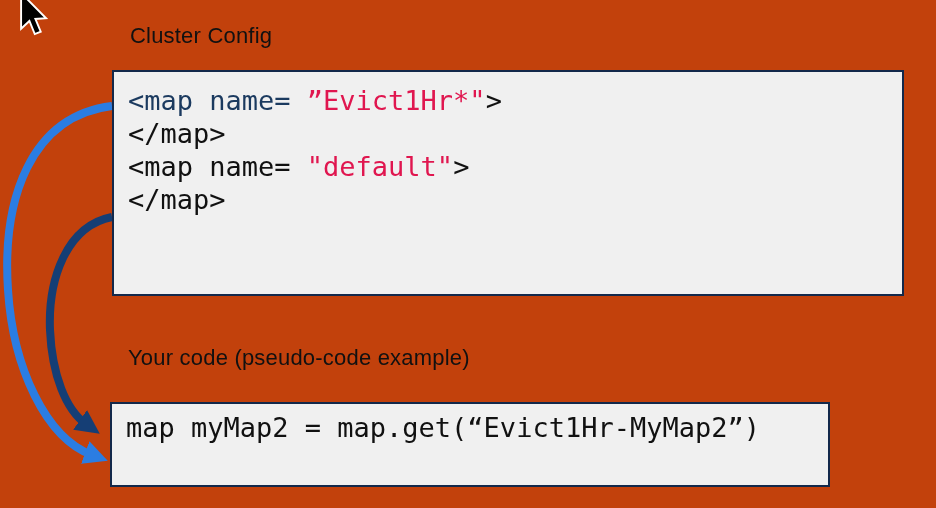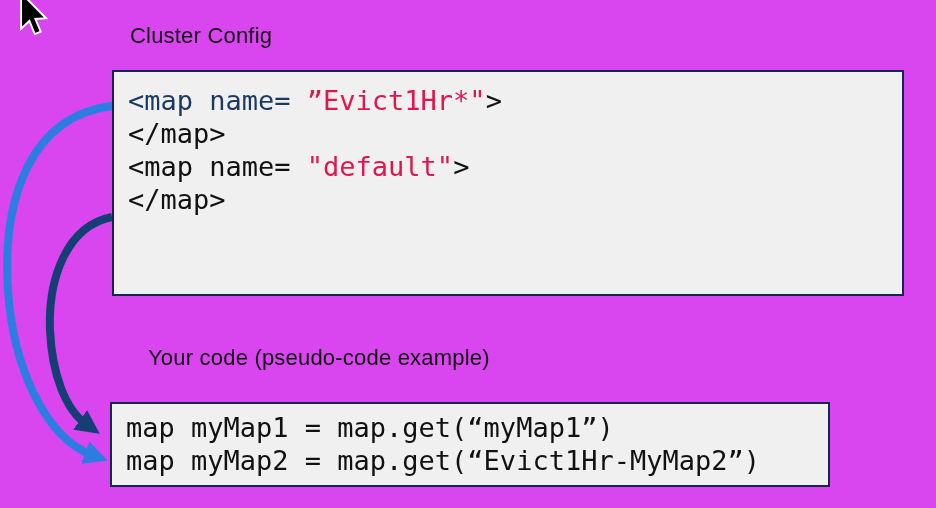--- a/index.html
+++ b/index.html
@@ -1,33 +1,33 @@
 <!DOCTYPE html>
 <html><head>
 <meta charset="utf-8">
 <style>
   * { margin: 0; padding: 0; box-sizing: border-box; }
   html, body { background: #ffffff; }
   .stage {
     position: relative;
     width: 936px;
     height: 508px;
-    background: #d946ef;
+    background: #c2410c;
     overflow: hidden;
     font-family: "Liberation Sans", sans-serif;
     padding-left: 24px;
   }
   .section-title {
     position: absolute;
     font-size: 22px;
     color: #111111;
     letter-spacing: 0.2px;
   }
   .title-cluster { left: 130px; top: 23px; }
-  .title-yourcode { left: 128px; top: 345px; margin-left: 20px; }
+  .title-yourcode { left: 128px; top: 345px; }
   .code-box {
     position: absolute;
     background: #f0f0f0;
     border: 2.5px solid #13294b;
   }
   .box-cluster {
     left: 112px; top: 70px;
     width: 792px; height: 226px;
     padding: 12px 14px;
   }
@@ -87,17 +87,16 @@
   <div class="code-box box-cluster">
     <div class="code-line"><span class="seg-navy">&lt;map name= </span><span class="seg-red">”Evict1Hr*"</span><span class="seg-black">&gt;</span></div>
     <div class="code-line"><span class="seg-black">&lt;/map&gt;</span></div>
     <div class="code-line"><span class="seg-black">&lt;map name= </span><span class="seg-red">"default"</span><span class="seg-black">&gt;</span></div>
     <div class="code-line"><span class="seg-black">&lt;/map&gt;</span></div>
   </div>
 
   <div class="section-title title-yourcode">Your code (pseudo-code example)</div>
 
   <div class="code-box box-yourcode">
-    <div class="code-line">map myMap1 = map.get(“myMap1”)</div>
     <div class="code-line">map myMap2 = map.get(“Evict1Hr-MyMap2”)</div>
   </div>
 
 </div>
 
 </body></html>

